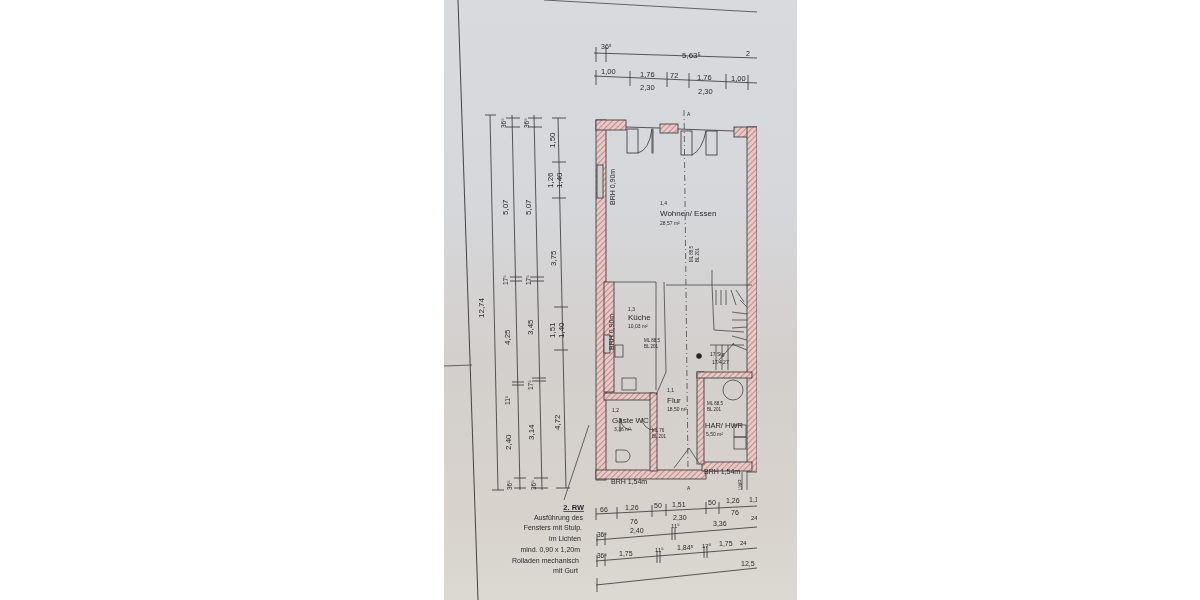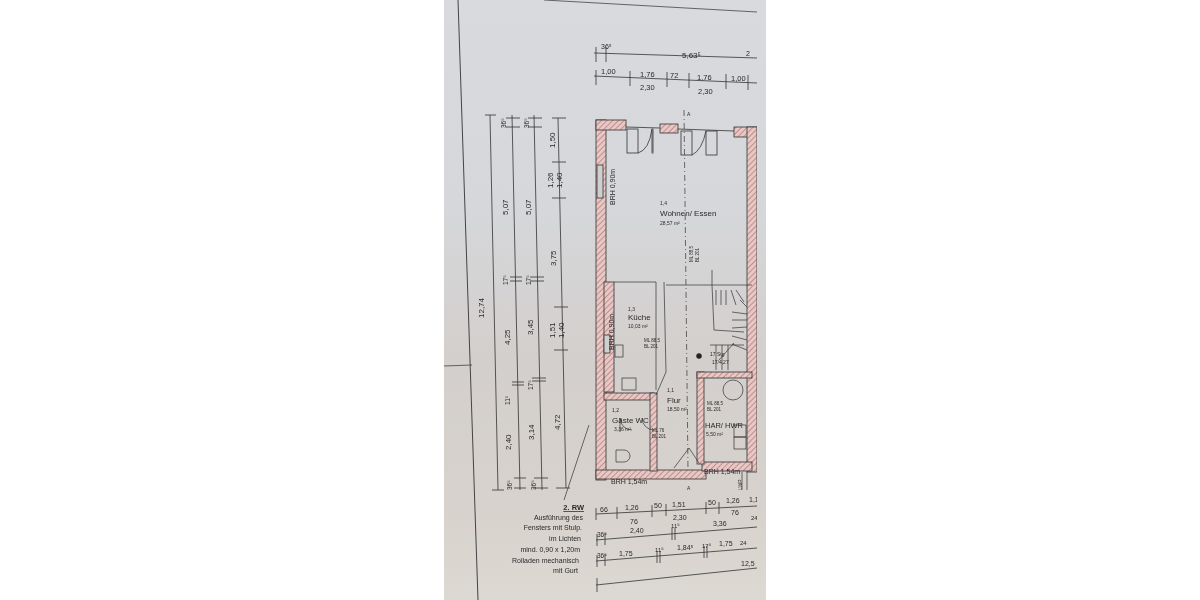--- a/index.html
+++ b/index.html
@@ -1,17 +1,17 @@
 <!DOCTYPE html>
 <html><head>
 <meta charset="utf-8">
 <style>
   html, body { margin:0; padding:0; }
   body { width:1200px; height:600px; background:#ffffff; position:relative; overflow:hidden; font-family:"Liberation Sans", sans-serif; }
-  #photo { position:absolute; left:444px; top:0; width:322px; height:600px; overflow:hidden;
+  #photo { position:absolute; left:444px; top:0; width:353px; height:600px; overflow:hidden;
     background: linear-gradient(180deg, #d9dadd 0%, #d6d7da 35%, #d3cfcc 60%, #d7d2cc 85%, #dcd8d2 100%); }
   #photo svg { position:absolute; left:0; top:0; }
   .t { font-family:"Liberation Sans", sans-serif; fill:#2a2a2a; }
 </style>
 </head>
 <body>
 
 <div id="photo">
 <svg width="313" height="600" viewBox="0 0 313 600" xmlns="http://www.w3.org/2000/svg">
   <defs>

